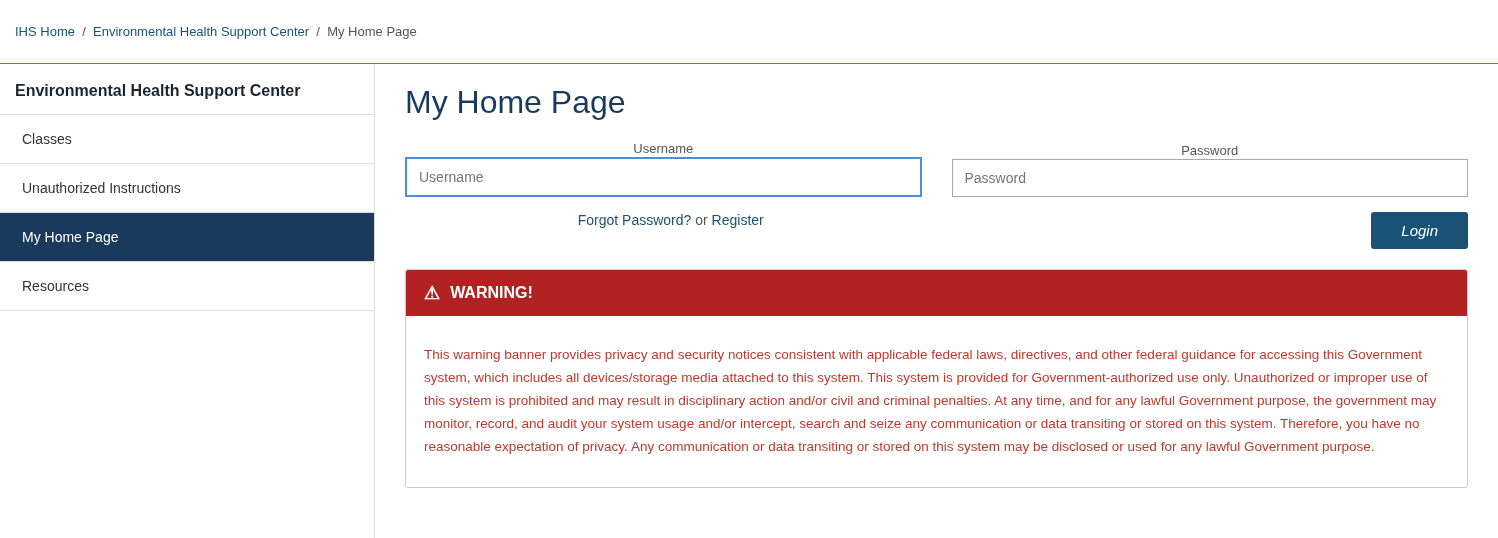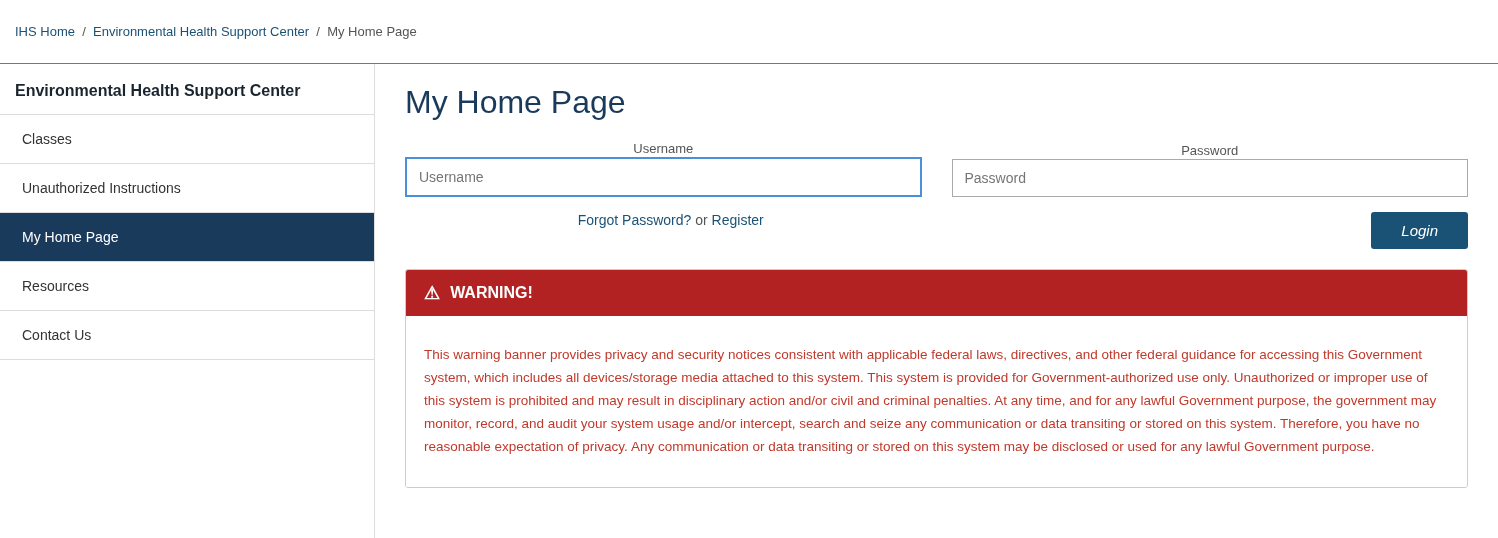--- a/index.html
+++ b/index.html
@@ -181,23 +181,20 @@
     </div>
     <div class="sidebar-item">
       <span>Unauthorized Instructions</span>
     </div>
     <div class="sidebar-item active">
       <span>My Home Page</span>
     </div>
     <div class="sidebar-item">
       <span>Resources</span>
     </div>
-    <div class="sidebar-item">
-      <span>Contact Us</span>
-    </div>
   </div>
 
   <div class="content-area">
     <h1 class="page-title">My Home Page</h1>
 
     <div class="login-form">
       <div class="login-fields-row">
 
         <div class="field-group">
           <label class="field-label">Username</label>

